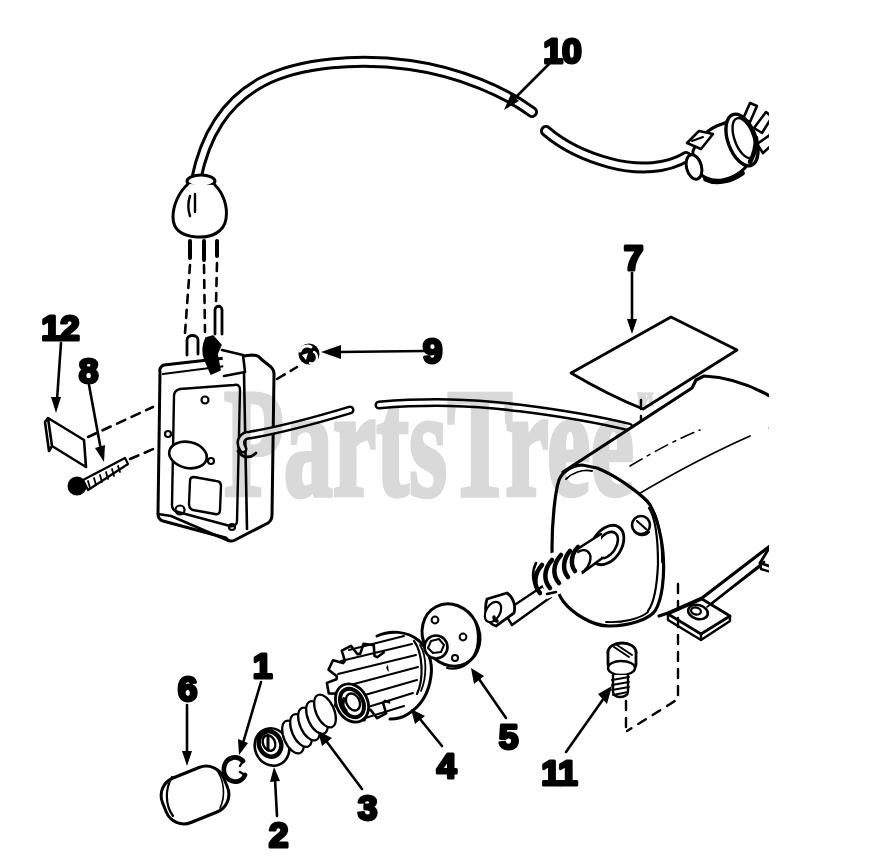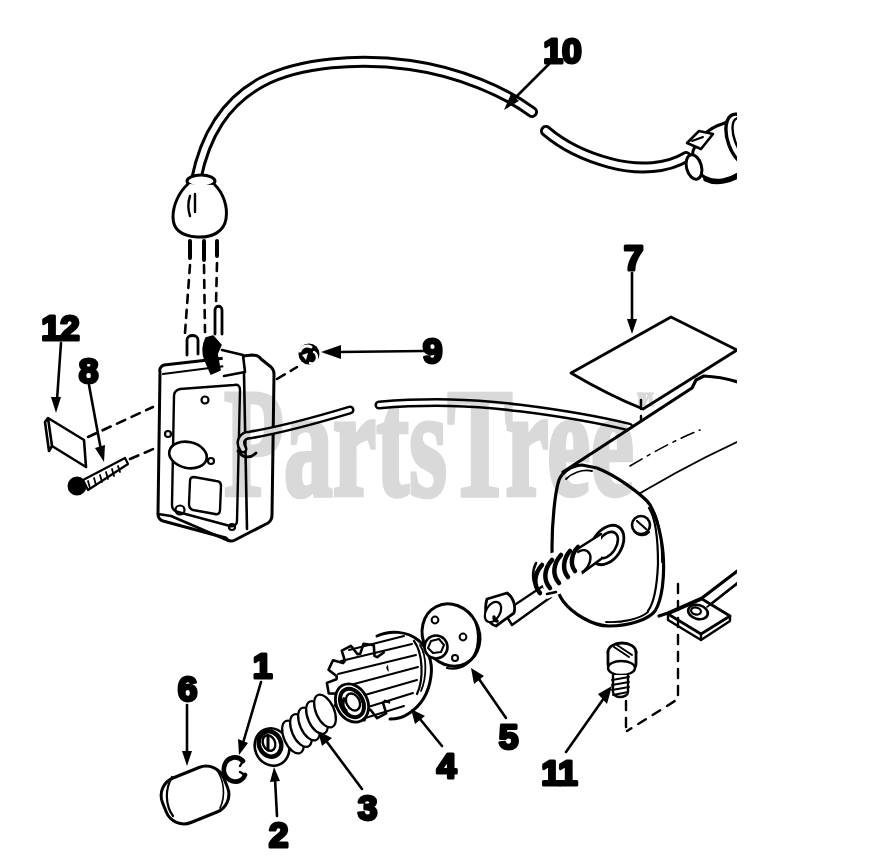--- a/index.html
+++ b/index.html
@@ -1,16 +1,16 @@
 <!DOCTYPE html>
 <html><head>
 <meta charset="utf-8">
 <style>
   html,body{margin:0;padding:0;background:#fff;}
-  #stage{position:relative;width:737px;height:858px;background:#fff;overflow:hidden;}
+  #stage{position:relative;width:737px;height:858px;background:#fff;overflow:hidden;padding-left:32px;}
   svg{position:absolute;left:0;top:0;}
   text{font-family:"Liberation Sans",sans-serif;font-weight:bold;fill:#000;}
   .wm{font-family:"Liberation Serif",serif;font-weight:bold;fill:#d9d9d9;stroke:#d9d9d9;stroke-width:3px;}
 </style>
 </head>
 <body>
 <div id="stage">
 <svg width="879" height="858" viewBox="0 0 879 858">
 
 <g id="art" fill="none" stroke="#000" stroke-width="3" stroke-linecap="round" stroke-linejoin="round">

